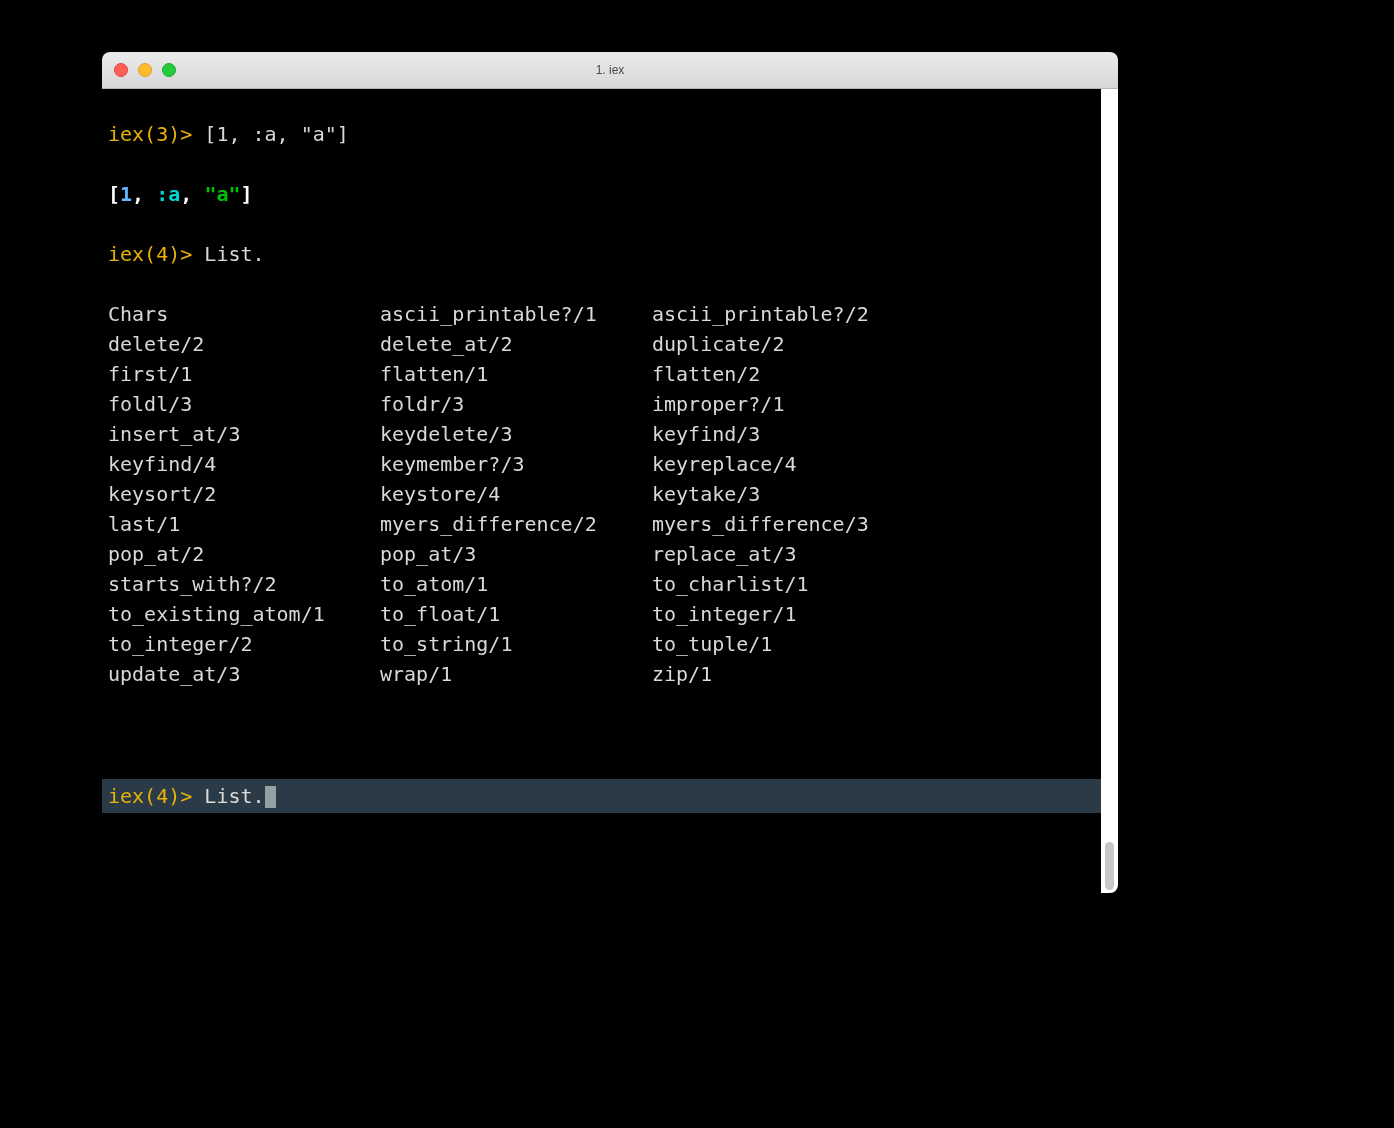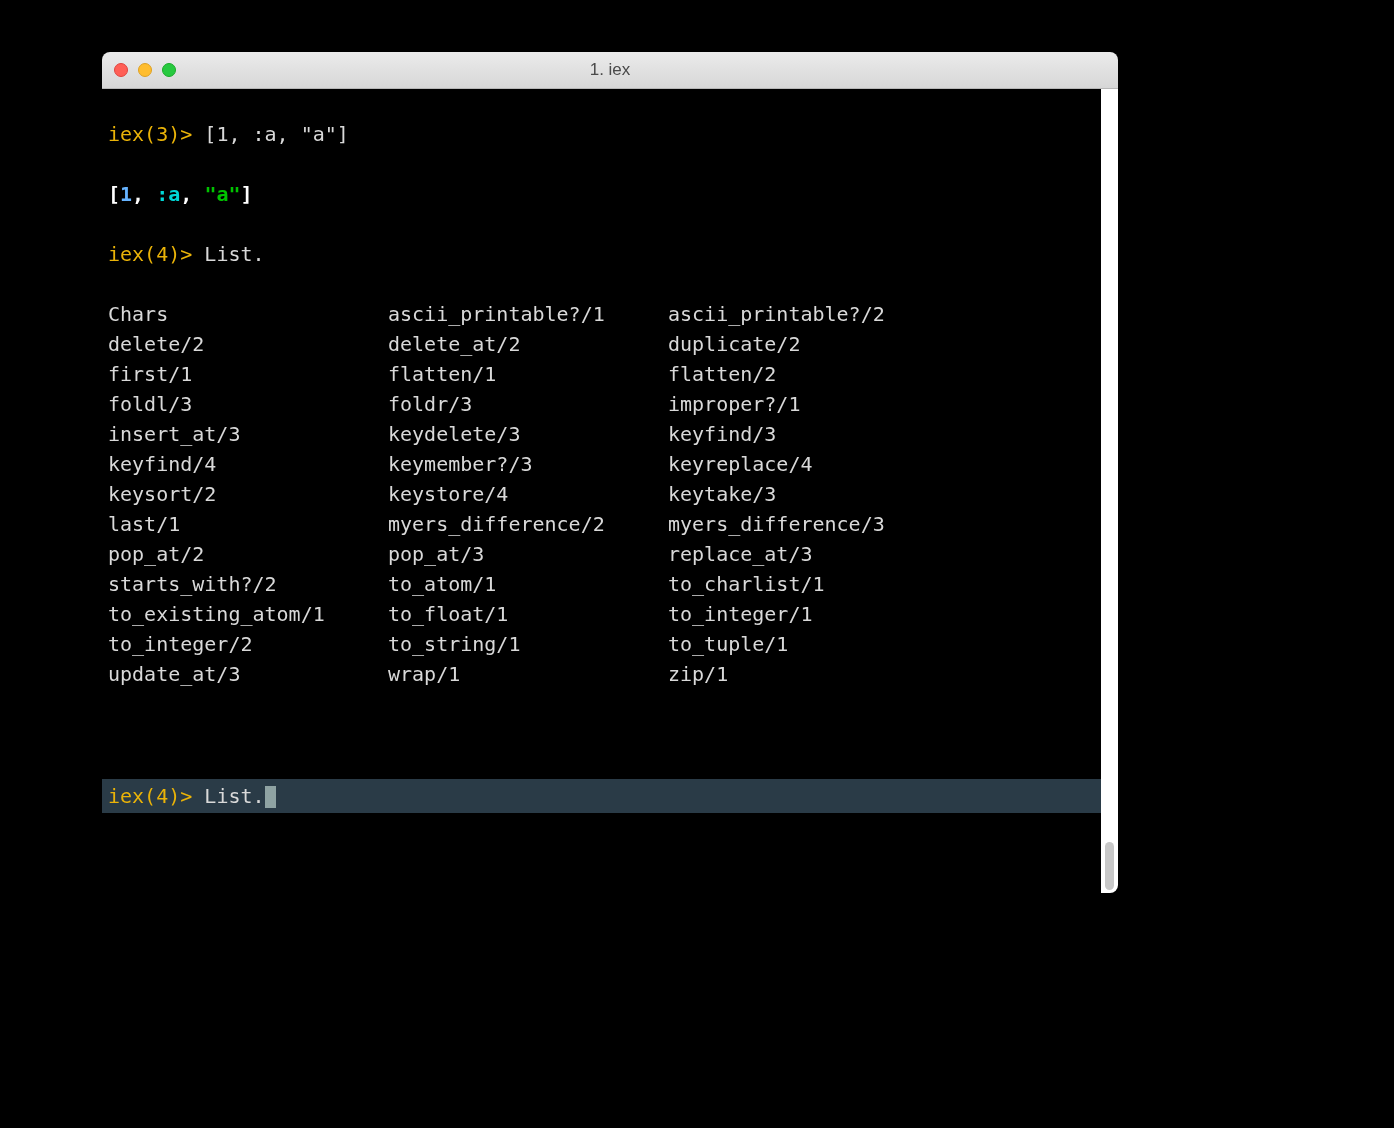--- a/index.html
+++ b/index.html
@@ -47,21 +47,21 @@
     box-sizing: border-box;
   }
   .tl.red    { background:#ff5f56; border:1px solid #e0443e; }
   .tl.yellow { background:#ffbd2e; border:1px solid #dea123; }
   .tl.green  { background:#27c93f; border:1px solid #1aab29; }
   .title {
     position: absolute;
     left: 0; right: 0;
     text-align: center;
     font-family: -apple-system, "Helvetica Neue", Arial, sans-serif;
-    font-size: 17px;
+    font-size: 12px;
     color: #4a4a4a;
     pointer-events: none;
   }
 
   .term-wrap {
     position: relative;
     height: calc(100% - 36px);
     display: flex;
   }
   .terminal {
@@ -92,21 +92,21 @@
   .line { padding-left: 6px; }
   .prompt       { color: #eab308; }
   .punct-white  { color: #ffffff; font-weight: bold; }
   .num          { color: #66b3ff; font-weight: bold;}
   .atom         { color: #00d7d7; font-weight: bold;}
   .str          { color: #00c200; font-weight: bold;}
 
   .cols {
     display: grid;
     grid-template-columns: 268px 268px 268px;
-    column-gap: 12px;
+    column-gap: 4px;
     padding-left: 6px;
   }
   .cols > span { white-space: pre; }
 
   .spacer { height: 30px; }
 
   .active-line {
     background: #2a3b47;
     margin: 0;
     padding: 0 0 0 6px;

